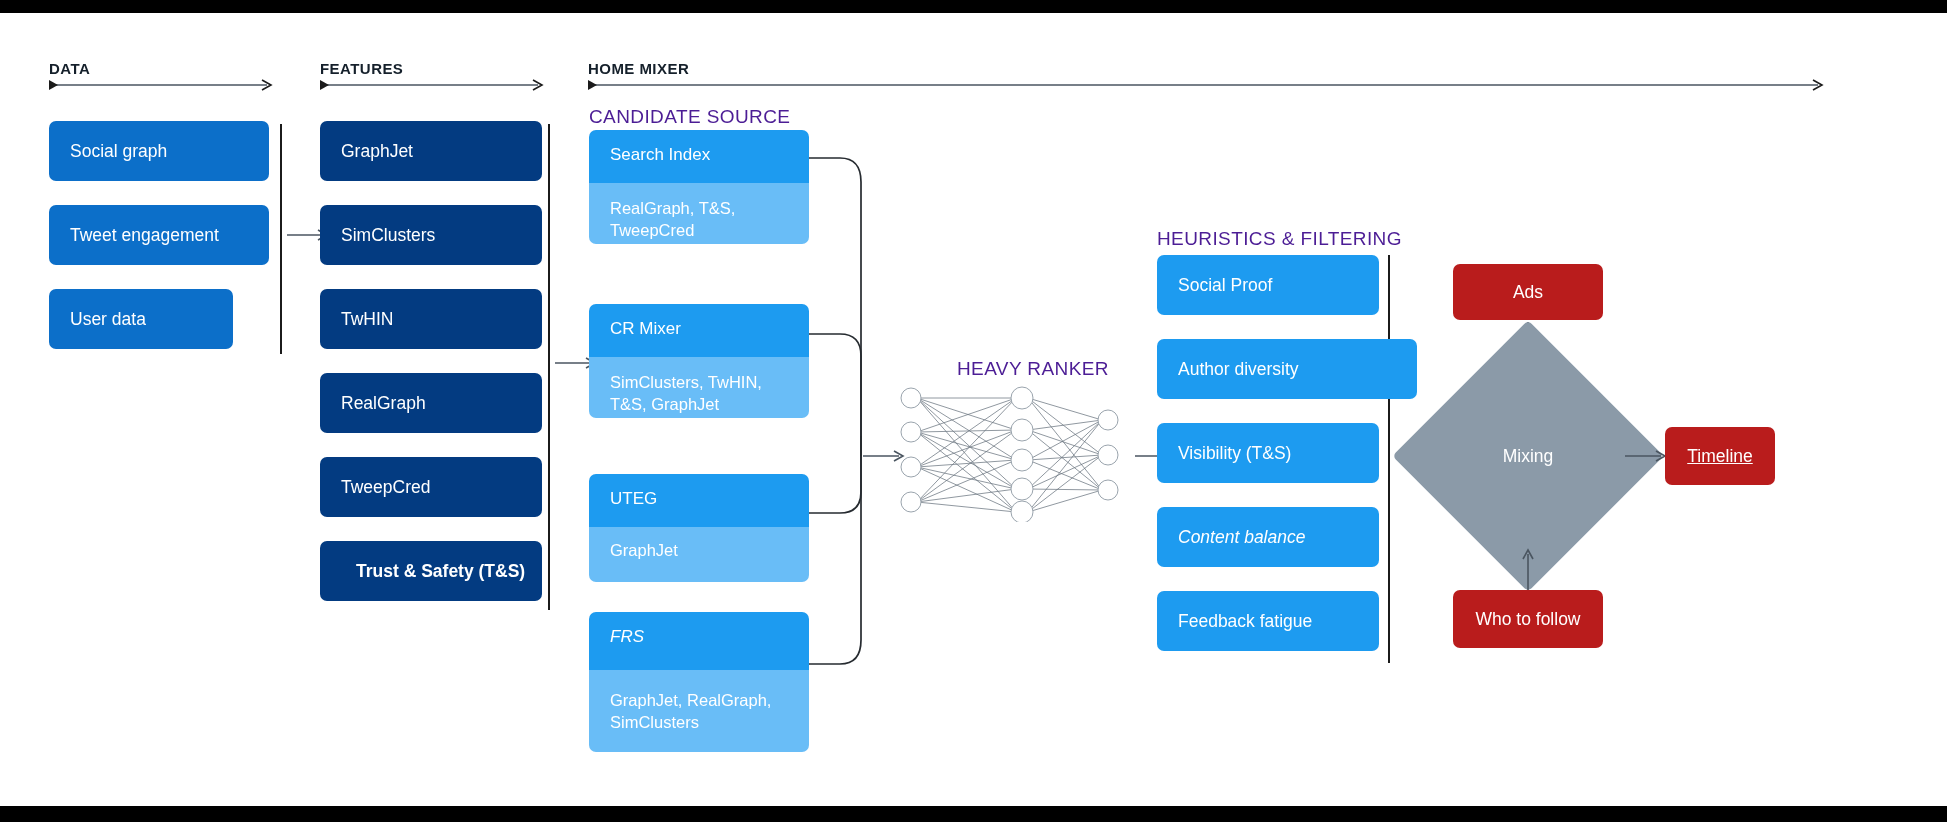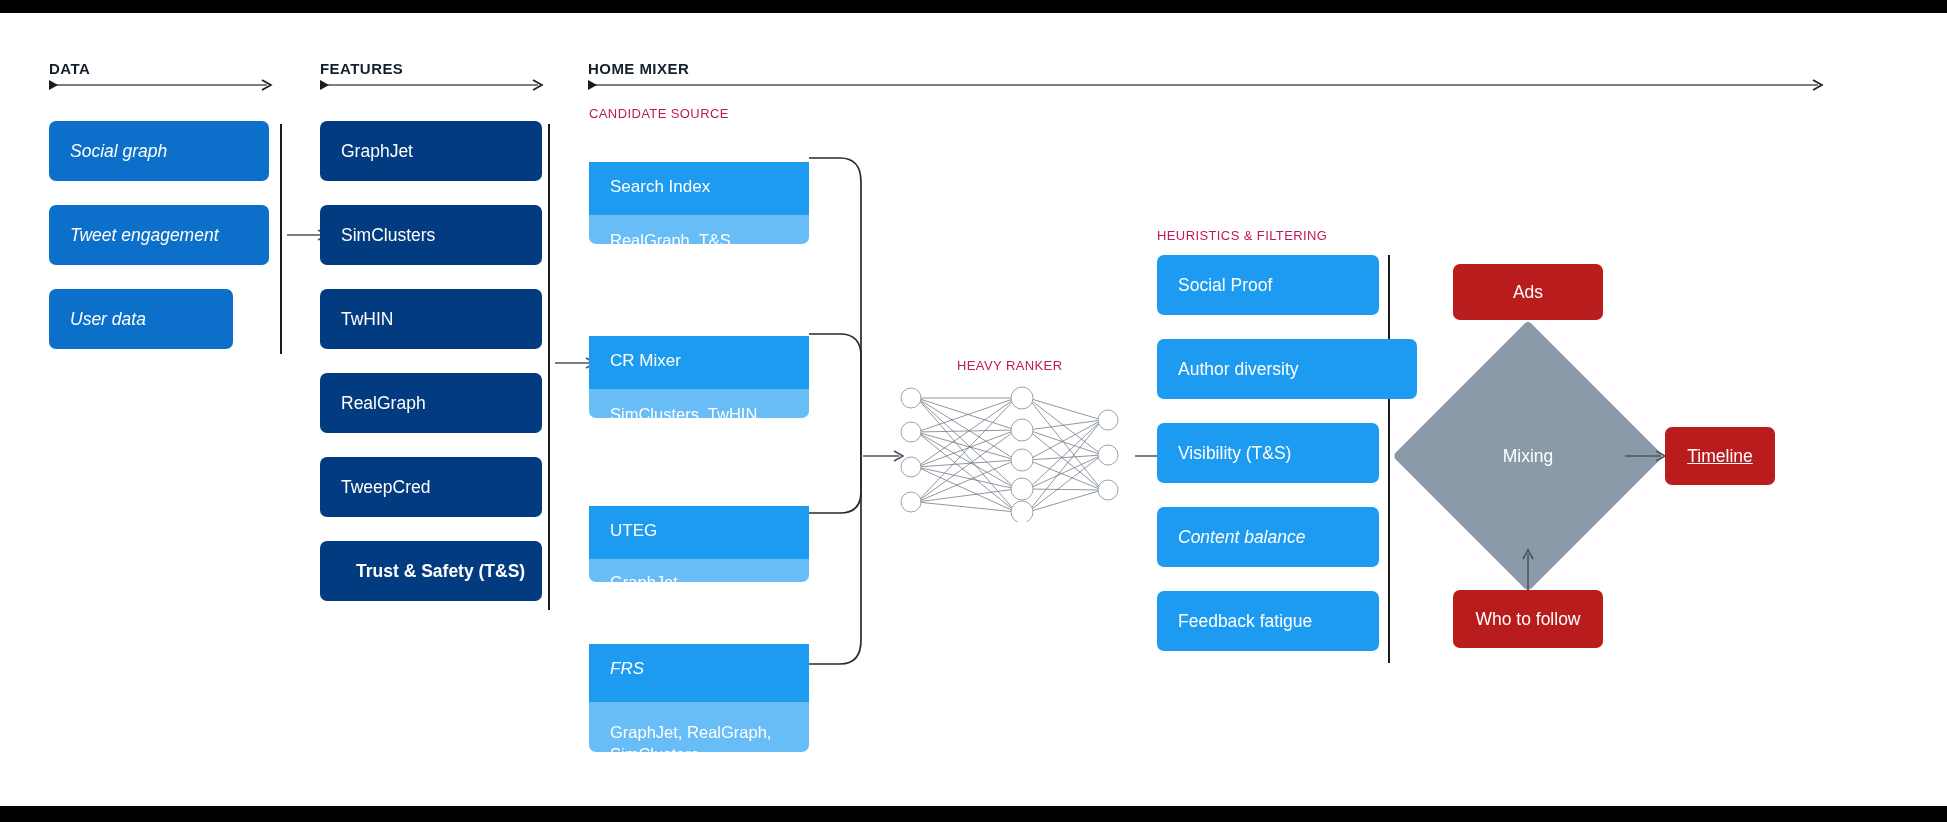--- a/index.html
+++ b/index.html
@@ -22,51 +22,51 @@
   .stage-label{
     position:absolute;
     font-size:15px;
     font-weight:bold;
     letter-spacing:0.45px;
     color:#15202b;
     white-space:nowrap;
   }
   .sub-label{
     position:absolute;
-    font-size:13px;
+    font-size:19px;
     letter-spacing:0.4px;
-    color:#be185d;
+    color:#4c1d95;
     white-space:nowrap;
     text-align:right;
   }
   .axis{position:absolute;height:14px;}
   .axis svg{display:block;overflow:visible;}
 
   .vdiv{position:absolute;width:2px;background:#1b1b1b;}
 
   .box{
     position:absolute;
     border-radius:7px;
     display:flex;
     align-items:center;
     box-sizing:border-box;
     padding-left:21px;
     color:#ffffff;
     font-size:17.5px;
     line-height:1.28;
   }
-  .box.data{background:#0c6fc9;font-style:italic;}
+  .box.data{background:#0c6fc9;}
   .box.feature{background:#033b81;}
   .box.heur{background:#1d9bf0;}
   .box.out{justify-content:center;padding-left:0;background:#b91c1c;}
 
   .card{position:absolute;border-radius:7px;overflow:hidden;}
   .card-head{
     background:#1d9bf0;color:#ffffff;font-size:17px;
-    padding:15px 0 15px 21px;box-sizing:border-box;margin-top:32px;
+    padding:15px 0 15px 21px;box-sizing:border-box;
   }
   .card-body{
     background:#69bdf7;color:#ffffff;font-size:16.5px;
     line-height:1.32;padding:15px 14px 16px 21px;box-sizing:border-box;
   }
 
   .connectors{position:absolute;left:0;top:0;pointer-events:none;}
   .arrow-svg{position:absolute;overflow:visible;}
 
   .nn{position:absolute;}

